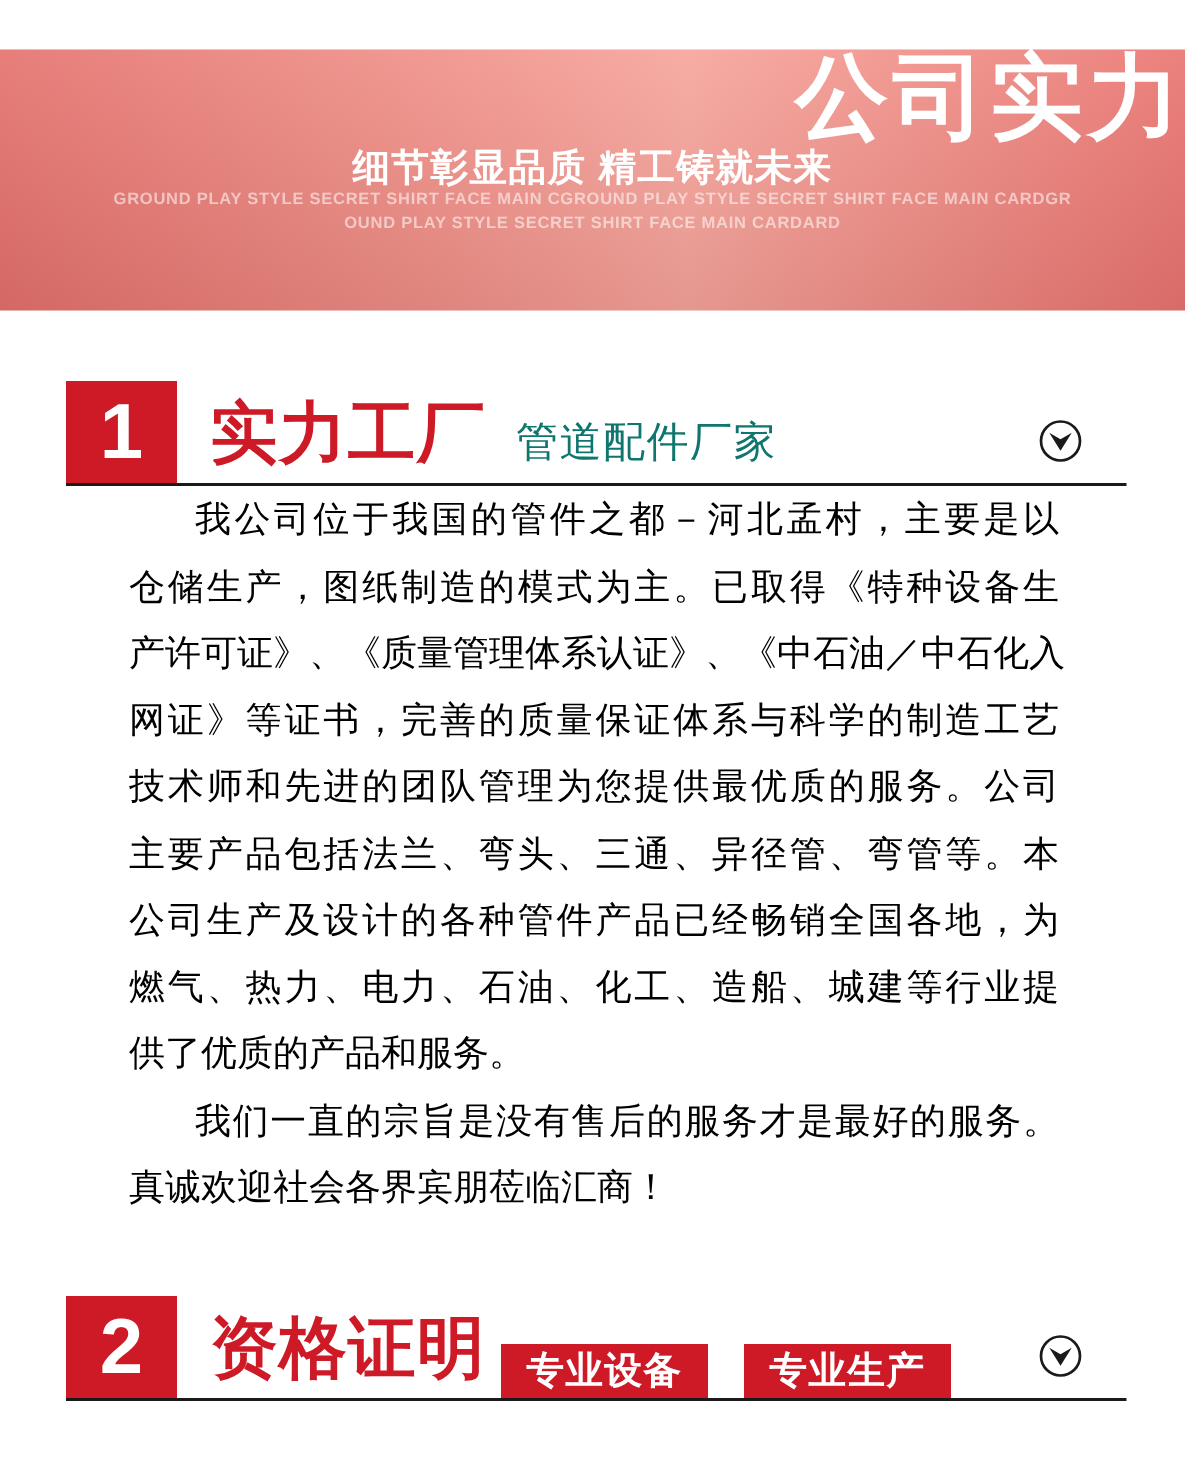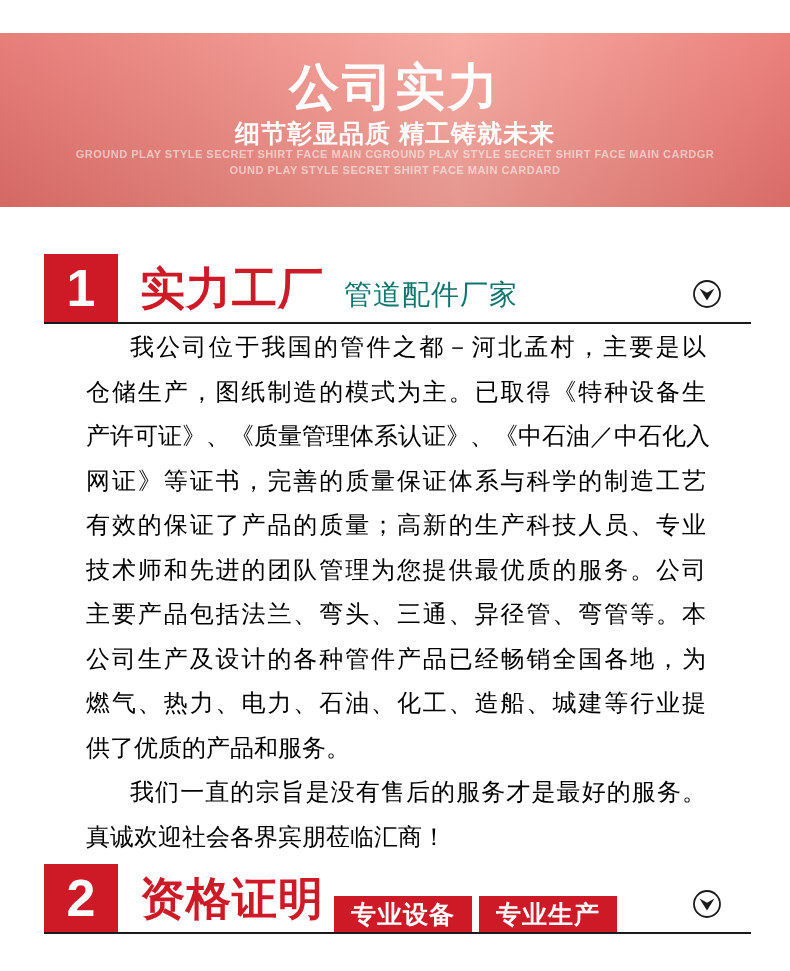--- a/index.html
+++ b/index.html
@@ -11,21 +11,21 @@
 
   
   .banner{
     position:absolute;left:0;top:33px;width:790px;height:174px;
     background:
       linear-gradient(180deg, rgba(255,255,255,0.10) 0%, rgba(0,0,0,0.07) 100%),
       linear-gradient(90deg, #e4706b 0%, #f09088 38%, #f6a39a 58%, #e9736e 100%);
     color:#ffffff;text-align:center;
   }
   .banner-title{
-    margin-top:21px;font-size:50px;line-height:66px;font-weight:bold;letter-spacing:3px;
+    font-size:62px;line-height:66px;font-weight:bold;letter-spacing:3px;text-align:right;
   }
   .banner-subtitle{
     margin-top:0;font-size:25px;line-height:26px;font-weight:bold;letter-spacing:1px;
   }
   .banner-watermark{
     font-size:11px;line-height:16px;letter-spacing:0.5px;
     color:rgba(255,255,255,0.55);font-weight:bold;
   }
 
   
@@ -41,21 +41,21 @@
     color:#fff;font-size:52px;font-weight:bold;
     display:flex;align-items:center;justify-content:center;flex:0 0 auto;
   }
   .titles{display:flex;align-items:baseline;margin-left:22px;}
   .sec-title{
     color:var(--accent,#cd1a26);font-size:45px;font-weight:bold;letter-spacing:1px;line-height:1;
   }
   .sec-subtitle{
     color:#0f766e;font-size:28px;margin-left:20px;line-height:1;letter-spacing:1px;
   }
-  .badges{display:flex;gap:7px;margin-left:10px;margin-top:32px;}
+  .badges{display:flex;gap:24px;margin-left:10px;margin-top:32px;}
   .badge{
     background:var(--accent,#cd1a26);color:#fff;font-size:25px;line-height:36px;
     padding:0 17px;font-weight:bold;letter-spacing:1px;white-space:nowrap;
   }
   .toggle{
     position:absolute;right:29px;top:25px;width:30px;height:30px;cursor:pointer;
   }
 
   
   .article{
@@ -96,21 +96,20 @@
         <path d="M7.5 9.5 L15 21.5 L22.5 9.5 L15 13.8 Z" fill="#1a1a1a"></path>
       </svg>
     </div>
   </div>
 
   <div class="article" id="article">
       <div class="tline indent">我公司位于我国的管件之都－河北孟村，主要是以</div>
       <div class="tline">仓储生产，图纸制造的模式为主。已取得《特种设备生</div>
       <div class="tline">产许可证》、《质量管理体系认证》、《中石油／中石化入</div>
       <div class="tline">网证》等证书，完善的质量保证体系与科学的制造工艺</div>
-      <div class="tline">有效的保证了产品的质量；高新的生产科技人员、专业</div>
       <div class="tline">技术师和先进的团队管理为您提供最优质的服务。公司</div>
       <div class="tline">主要产品包括法兰、弯头、三通、异径管、弯管等。本</div>
       <div class="tline">公司生产及设计的各种管件产品已经畅销全国各地，为</div>
       <div class="tline">燃气、热力、电力、石油、化工、造船、城建等行业提</div>
       <div class="tline plast">供了优质的产品和服务。</div>
       <div class="tline indent">我们一直的宗旨是没有售后的服务才是最好的服务。</div>
       <div class="tline plast">真诚欢迎社会各界宾朋莅临汇商！</div>
     </div>
 
   <div class="sec-header sec2">

